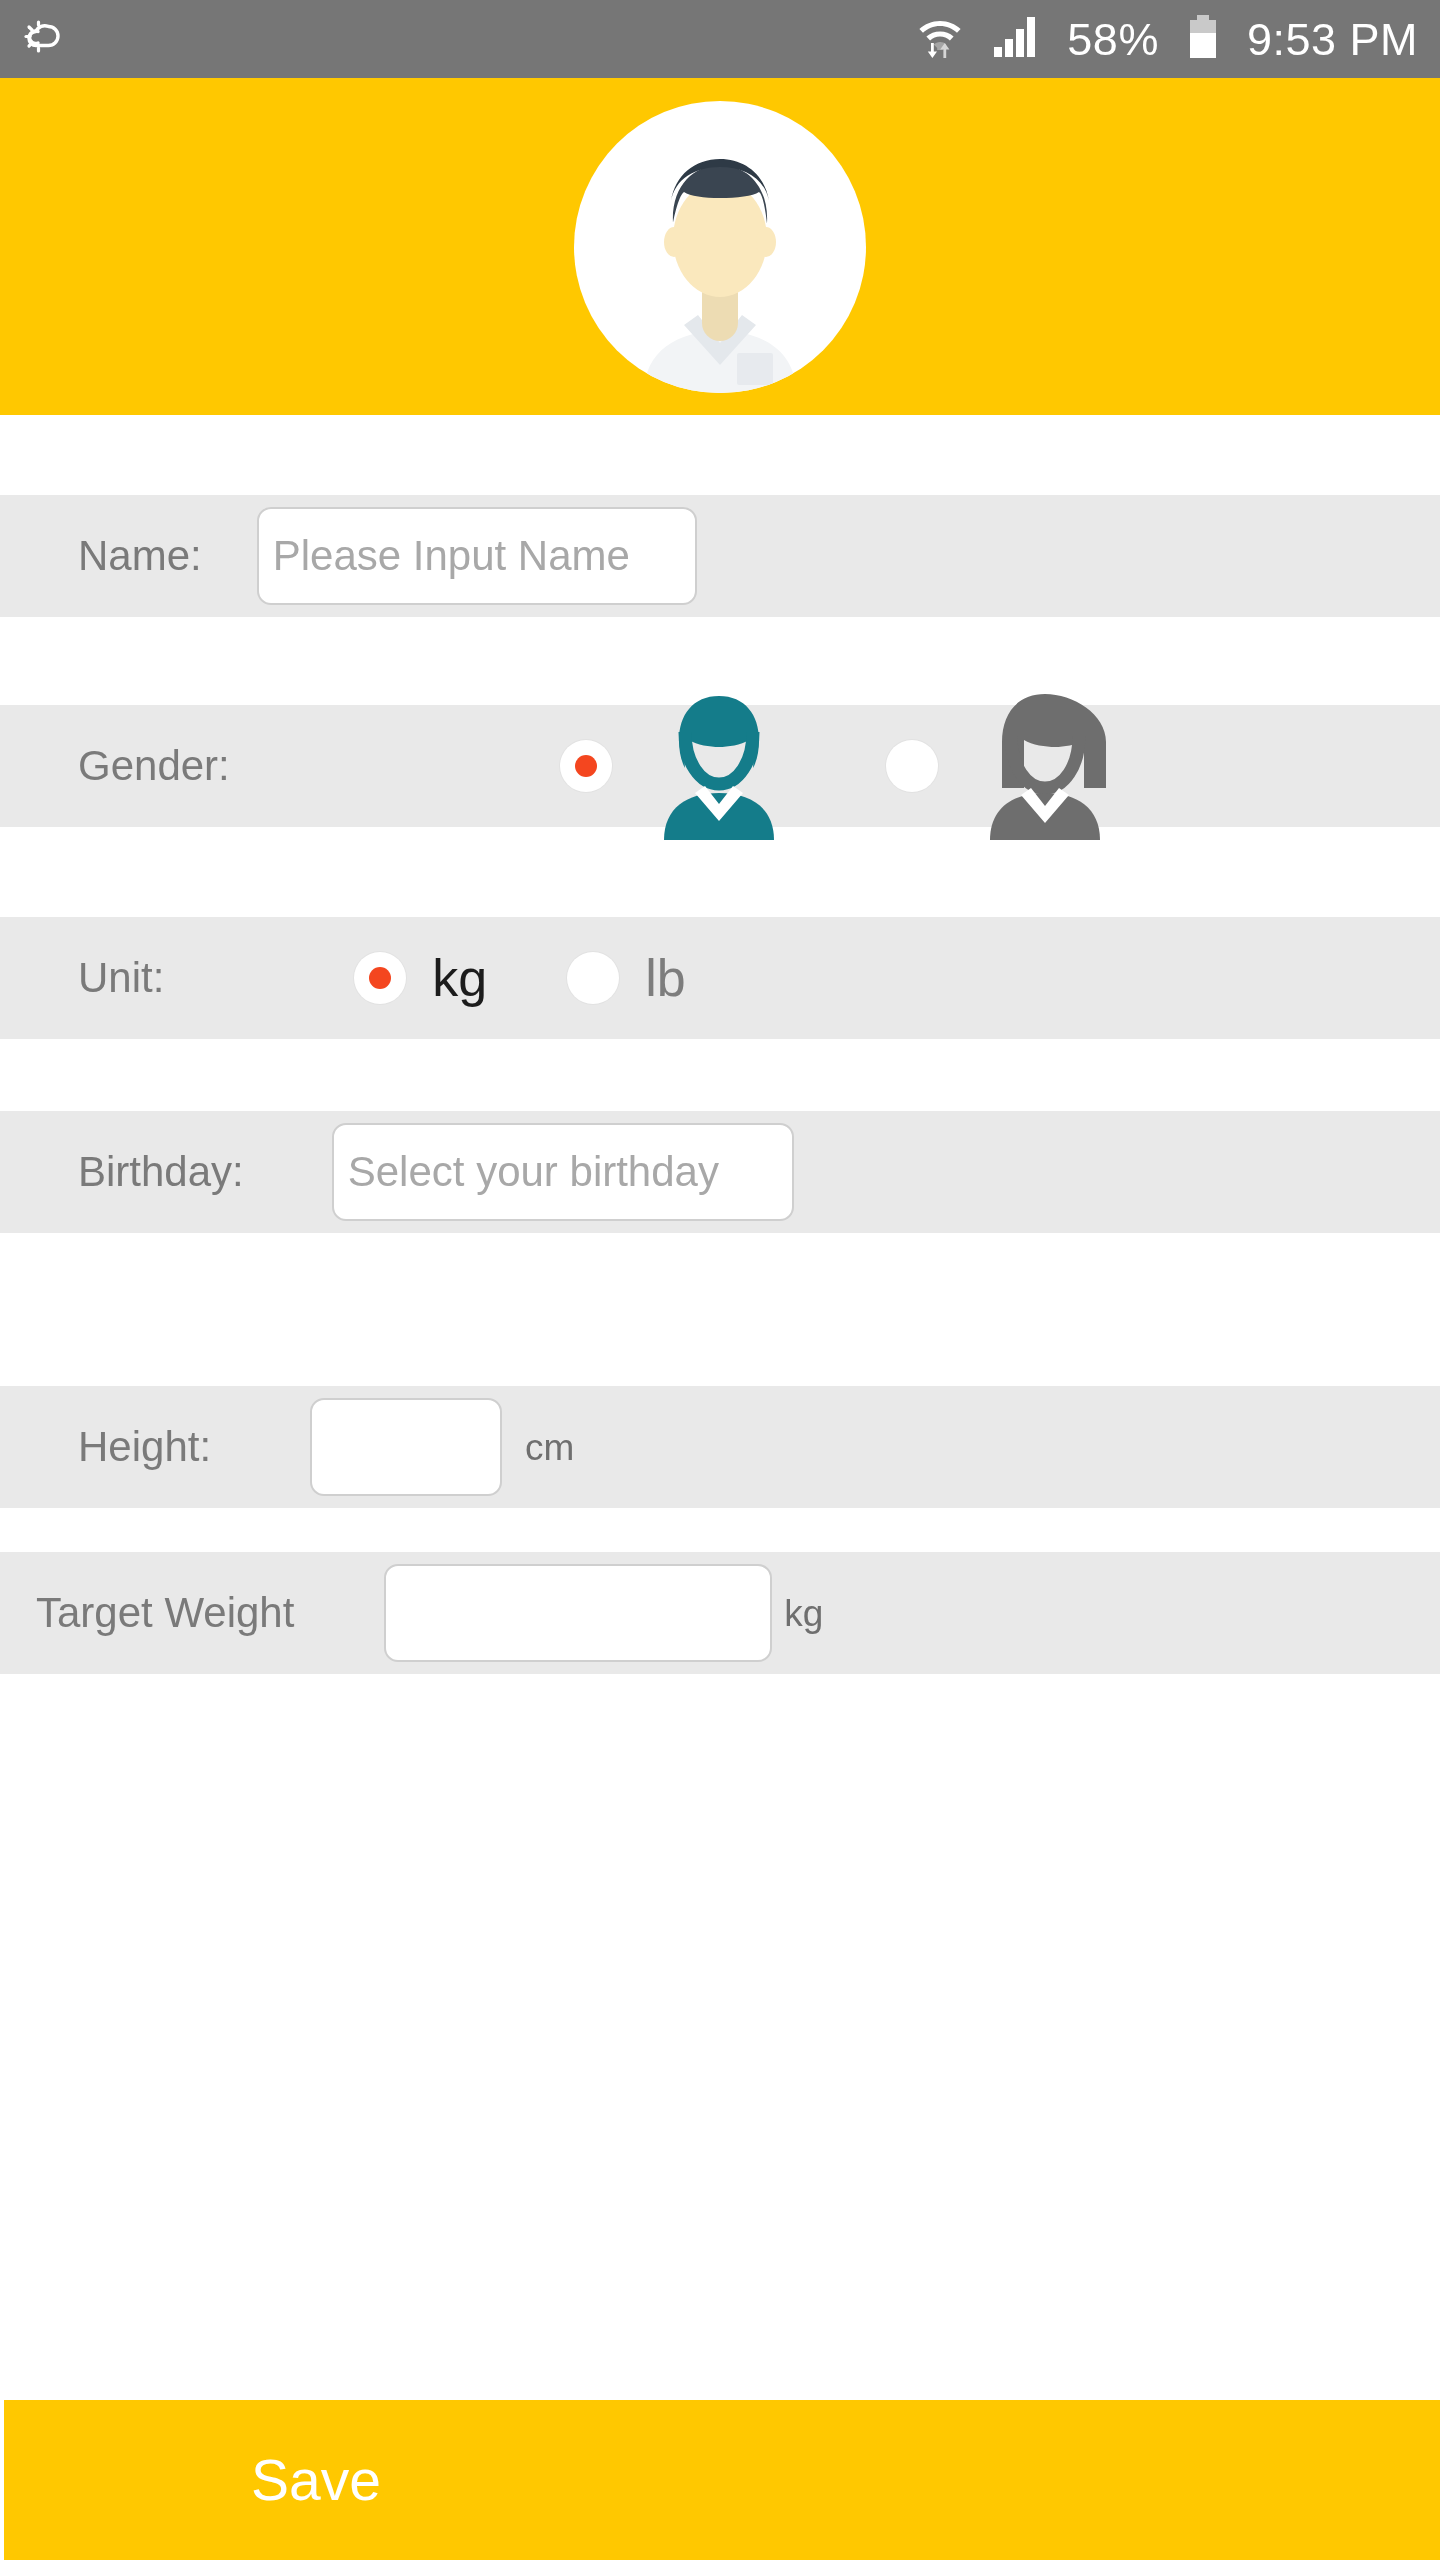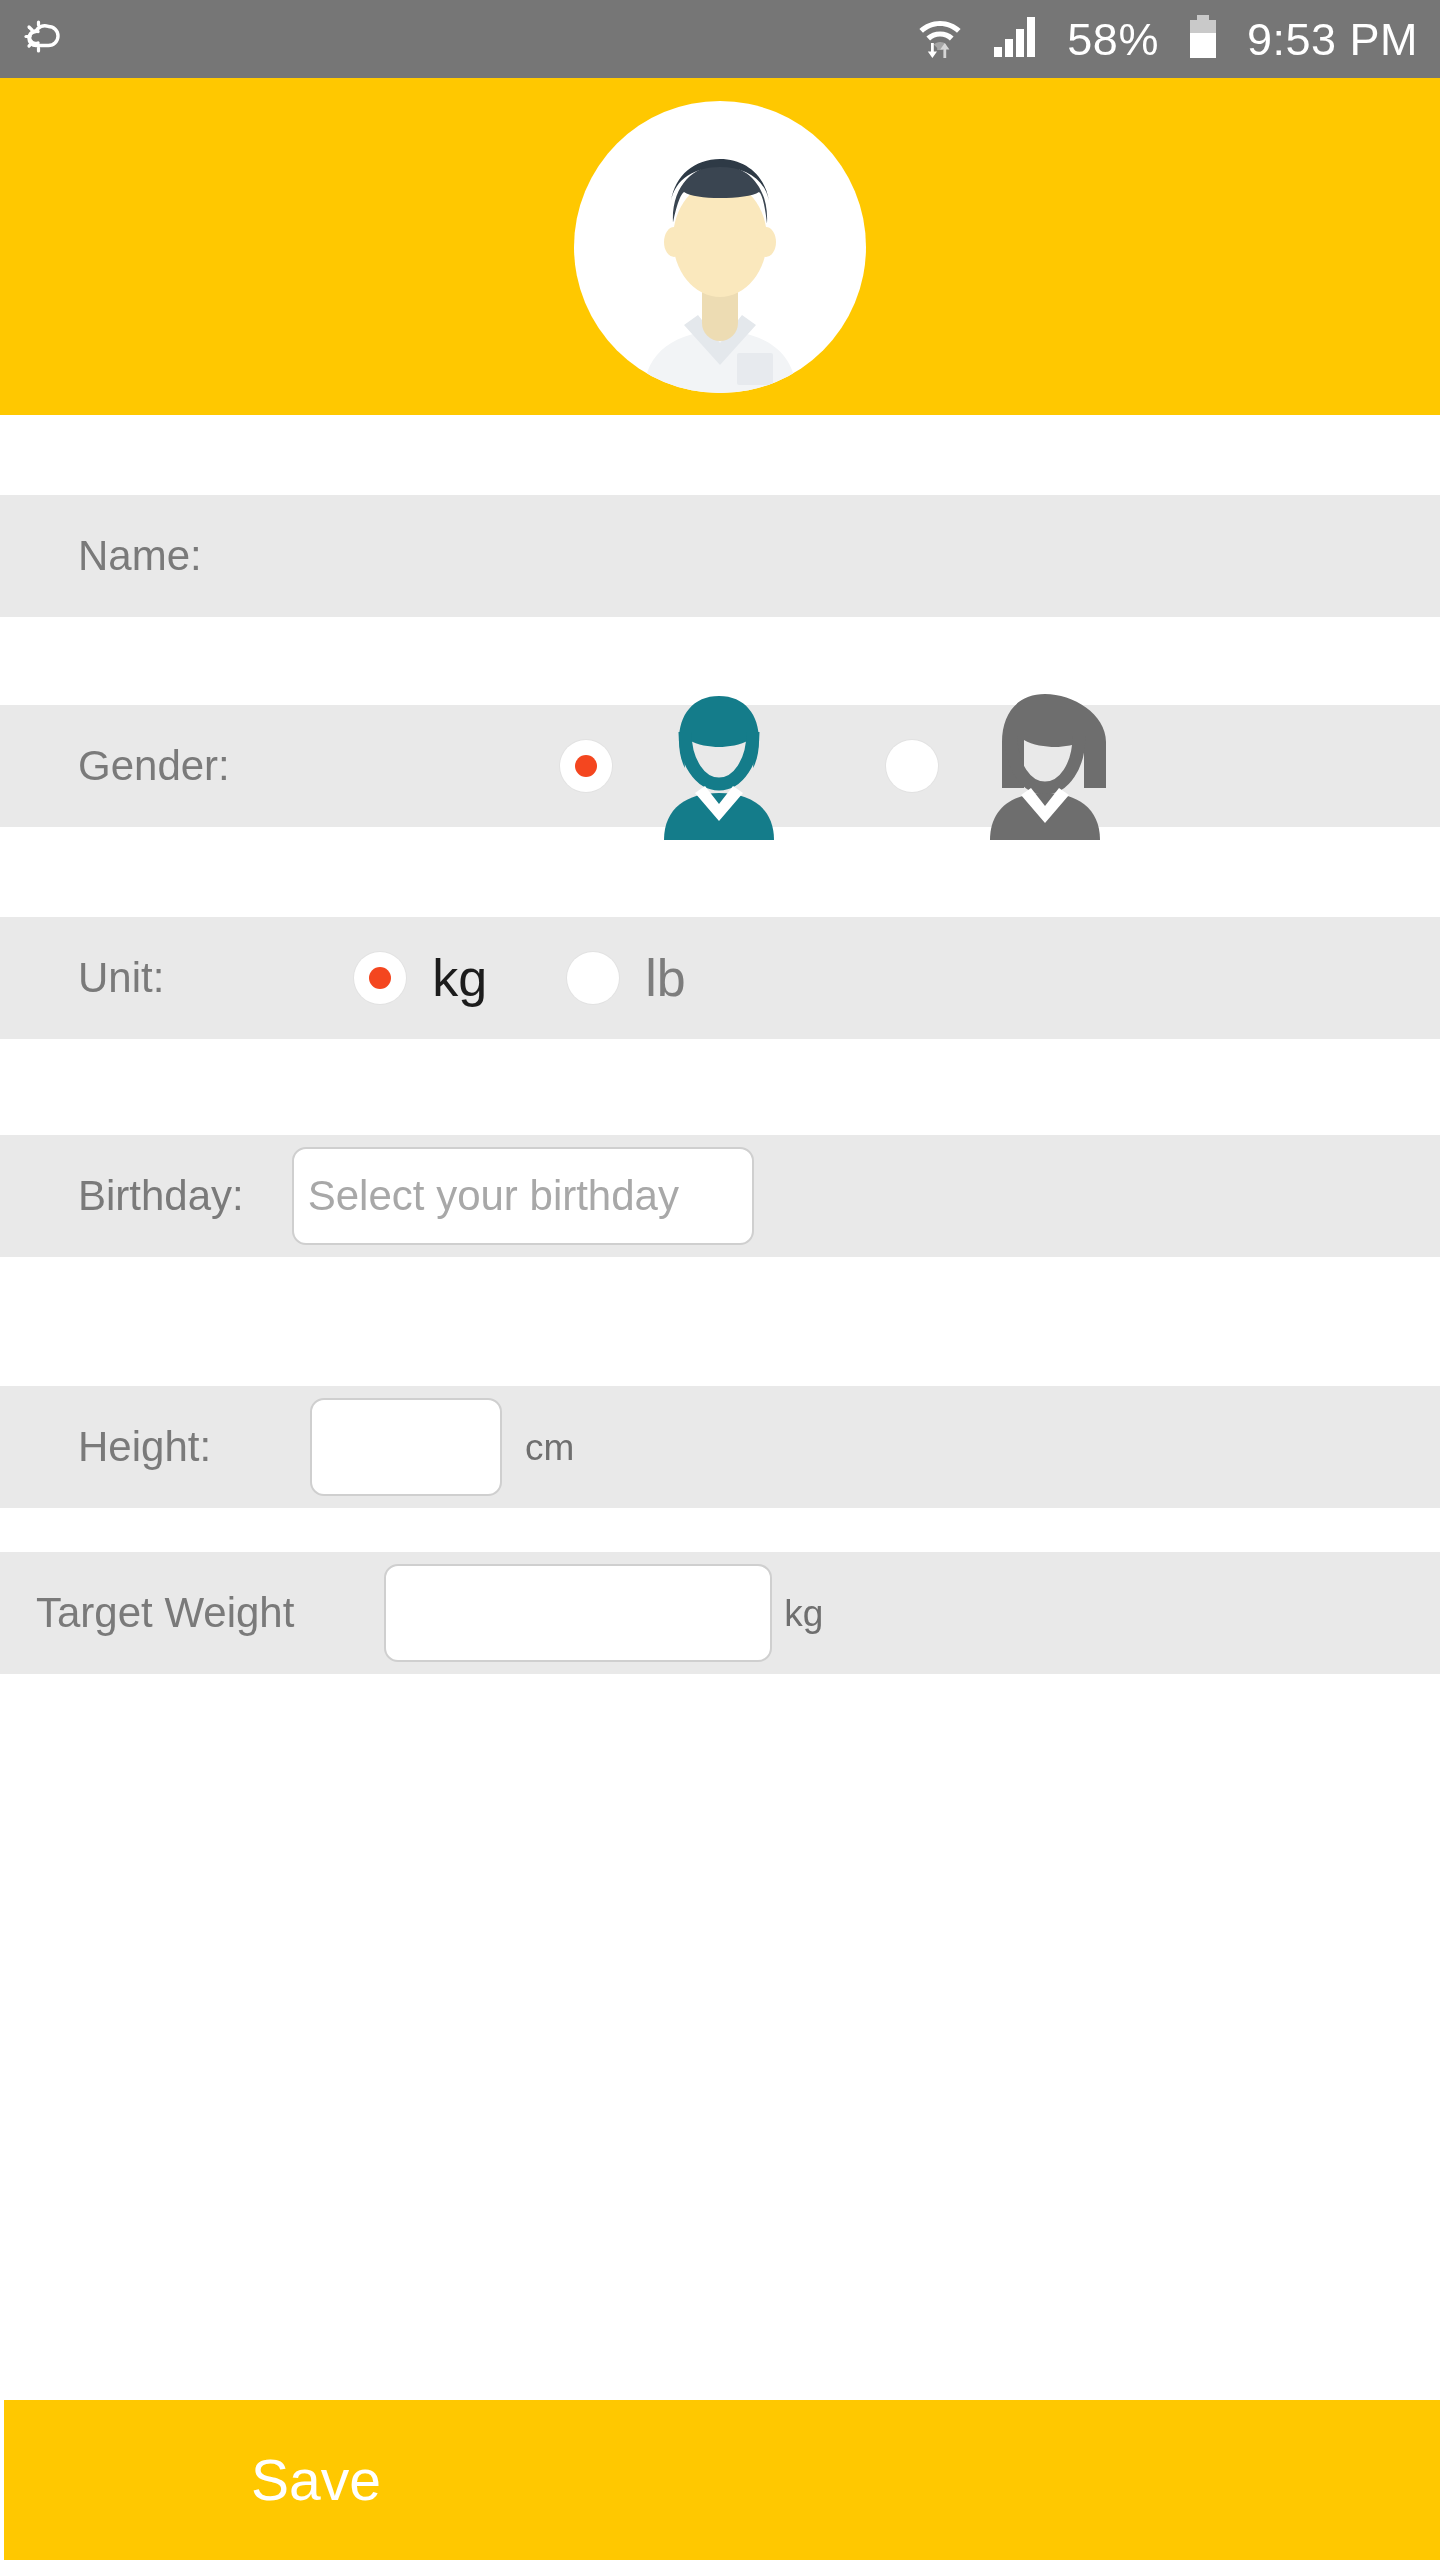--- a/index.html
+++ b/index.html
@@ -48,21 +48,21 @@
     background:#ffffff;
   }
   .row{
     position:absolute; left:0; width:1440px; height:122px;
     background:#e9e9e9;
     display:flex; align-items:center;
   }
   .row-name      { top:80px; }
   .row-gender    { top:290px; }
   .row-unit      { top:502px; }
-  .row-birthday  { top:720px; }
+  .row-birthday  { top:696px;gap:40px; }
   .row-height    { top:971px;gap:11px; }
   .row-weight    { top:1137px; }
 
   .label{
     color:#7a7a7a; font-size:42px; font-weight:400;
     white-space:nowrap; line-height:1;
   }
   .lbl-name     { margin-left:78px; }
   .lbl-gender   { margin-left:78px; }
   .lbl-unit     { margin-left:78px; }
@@ -222,20 +222,23 @@
       <path d="M99 122c-2-36 20-58 47-58s49 22 47 58c0 0-3-28-8-31-6 4-22 6-39 6-16 0-30-2-36-6-6 4-11 31-11 31z" fill="#3a4551"></path>
       <path d="M97 100c4-26 24-42 49-42s45 16 49 42c-4-22-24-34-49-34S101 78 97 100z" fill="#2e3a46"></path>
     </svg>
   </div>
 </div>
 
 <div class="form-area">
 
   <div class="row row-name">
     <span class="label lbl-name">Name:</span>
+    <div class="textbox tb-name">
+      <span class="ph">Please Input Name</span>
+    </div>
   </div>
 
   <div class="row row-gender">
     <span class="label lbl-gender">Gender:</span>
 
     <div class="gender-opt g-male">
       <span class="radio">
         <span class="dot"></span>
       </span>
       <span class="gender-fig">

